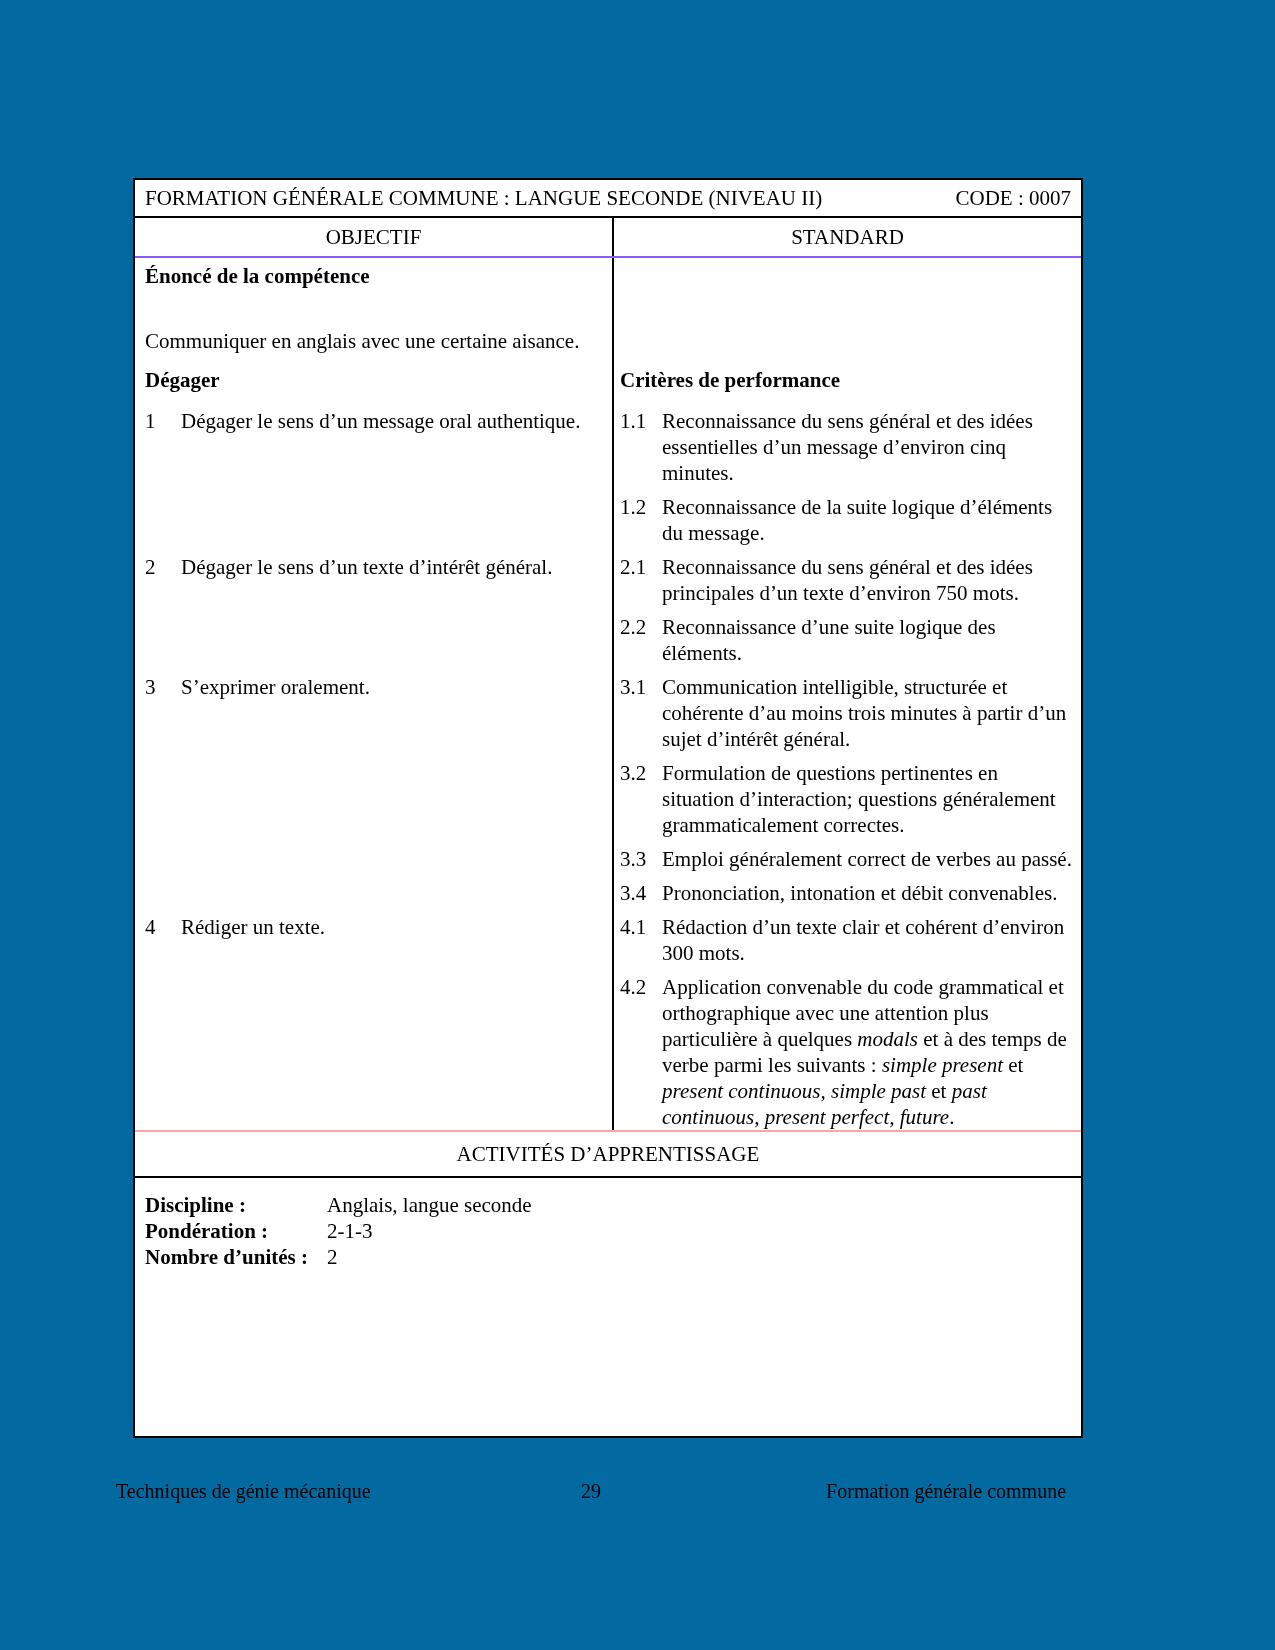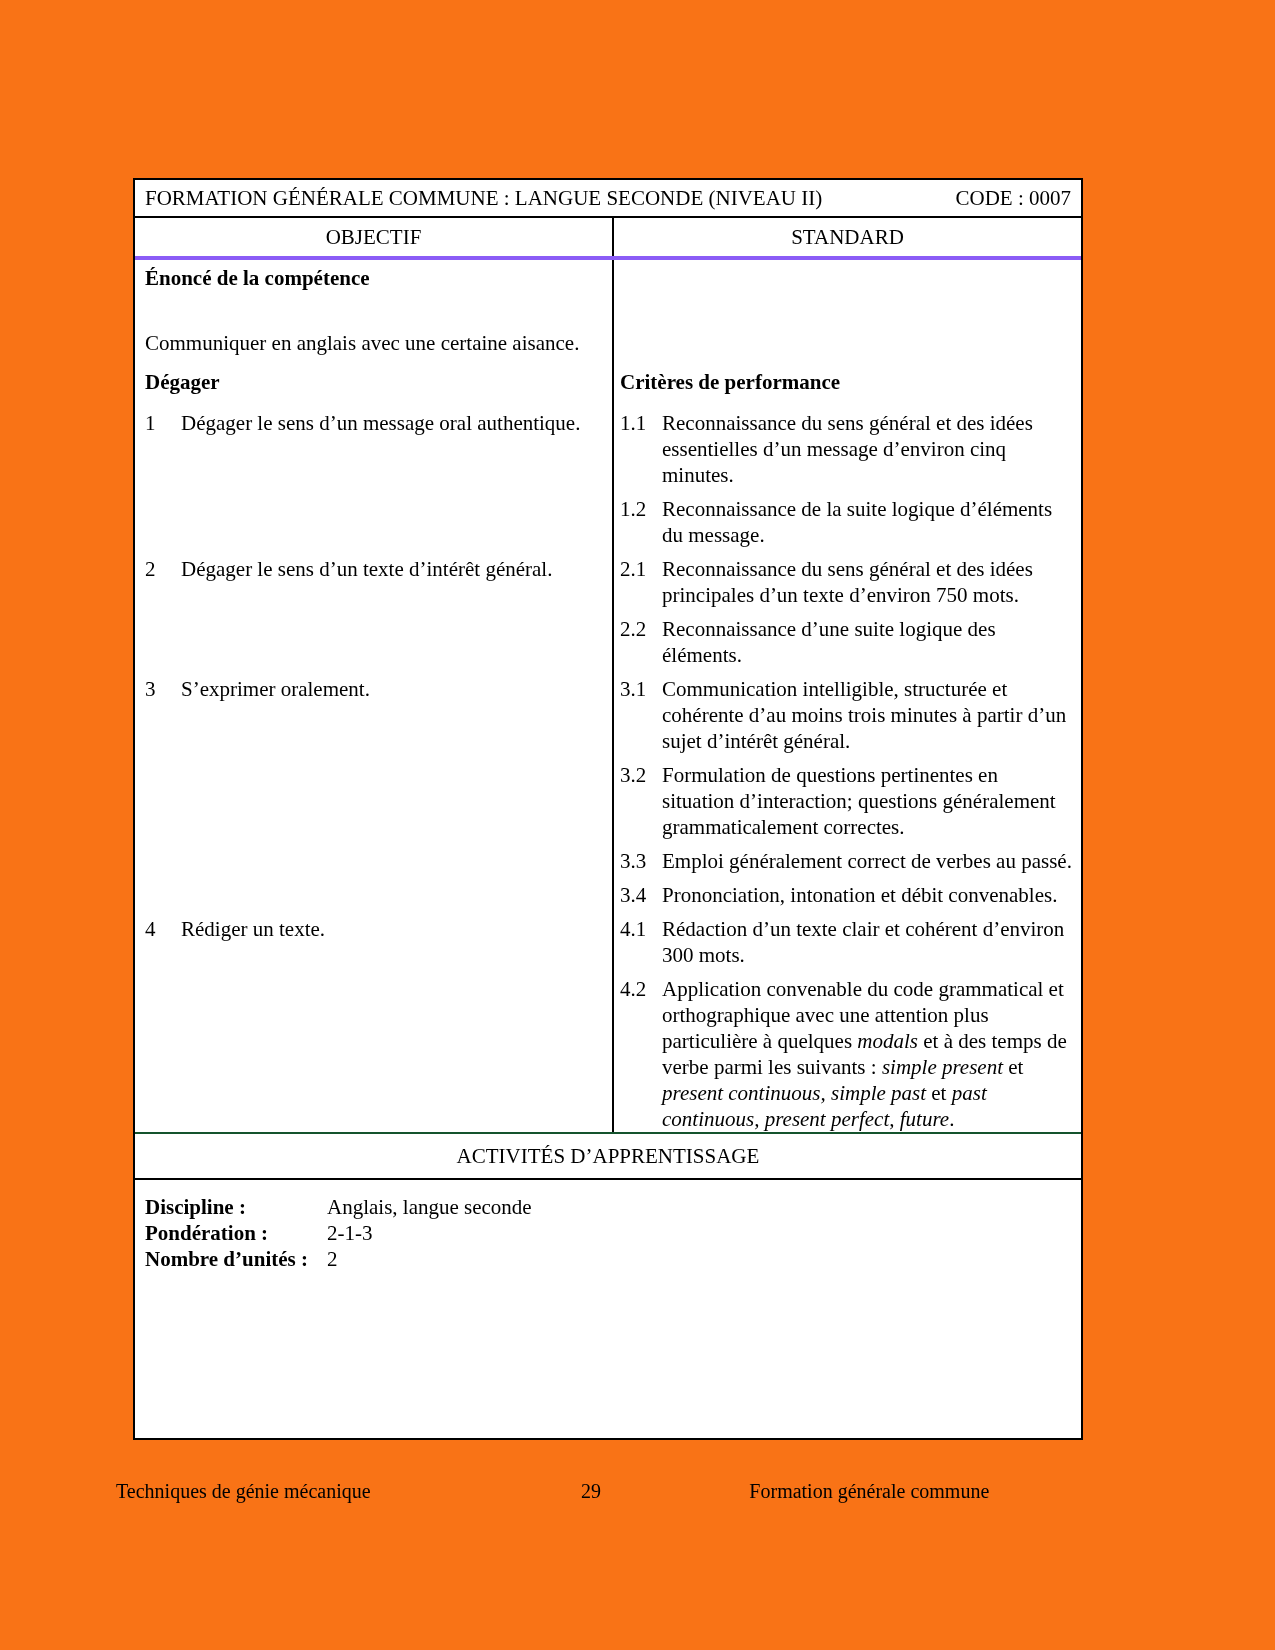--- a/index.html
+++ b/index.html
@@ -5,21 +5,21 @@
   html, body { margin: 0; padding: 0; }
   body {
     width: 1275px;
     height: 1650px;
     background: #ffffff;
     color: #000000;
     font-family: "Liberation Serif", "DejaVu Serif", serif;
     font-size: 21px;
     line-height: 26px;
   }
-  .page { position: relative; width: 1275px; height: 1650px; overflow: hidden; background: #f97316; }
+  .page { position: relative; width: 1275px; height: 1650px; overflow: hidden; background: #0369a1; }
 
   .doc-table {
     position: absolute;
     left: 133px;
     top: 178px;
     width: 950px;
     border: 2px solid #000;
     box-sizing: border-box;
     background: #fff;
   }
@@ -27,21 +27,21 @@
   .it { font-style: italic; }
 
   .header-row {
     display: flex;
     justify-content: space-between;
     align-items: center;
     border-bottom: 2px solid #000;
     padding: 5px 10px;
   }
 
-  .subheader-row { display: flex; border-bottom: 4px solid #8b5cf6; }
+  .subheader-row { display: flex; border-bottom: 2px solid #8b5cf6; }
   .sub-cell { padding: 6px 0; text-align: center; box-sizing: border-box; }
   .sub-cell.left { width: 479px; border-right: 2px solid #000; }
   .sub-cell.right { flex: 1; }
 
   .content { display: flex; flex-direction: column; min-height: 833px; border-radius: 30px; }
   .pair-row { display: flex; }
   .content > .pair-row:last-child { flex: 1; }
   .cell-l {
     width: 479px;
     border-right: 2px solid #000;
@@ -59,42 +59,42 @@
 
   .element-item { display: flex; padding-top: 8px; }
   .el-num { width: 36px; flex: none; }
   .el-text { flex: 1; }
 
   .criterion { display: flex; padding-top: 8px; }
   .cr-num { width: 42px; flex: none; }
   .cr-text { flex: 1; }
 
   .activities-row {
-    border-top: 2px solid #14532d;
+    border-top: 2px solid #fca5a5;
     border-bottom: 2px solid #000;
     text-align: center;
     padding: 9px 0;
   }
 
   .details { min-height: 258px; padding: 14px 10px; box-sizing: border-box; }
   .detail-line { display: flex; }
   .detail-label { width: 182px; flex: none; font-weight: bold; }
   .detail-value { flex: 1; }
 
   .footer {
     position: absolute;
     left: 116px;
     top: 1478px;
     width: 950px;
     display: flex;
     font-size: 20px;
   }
   .footer-left { flex: 1; text-align: left; }
   .footer-center { flex: 1; text-align: center; }
-  .footer-right { flex: 1; }
+  .footer-right { flex: 1; text-align: right; }
 </style>
 </head>
 <body>
 
 <div class="page">
 
   <div class="doc-table">
 
     <div class="header-row">
       <span>FORMATION GÉNÉRALE COMMUNE : LANGUE SECONDE (NIVEAU II)</span>

